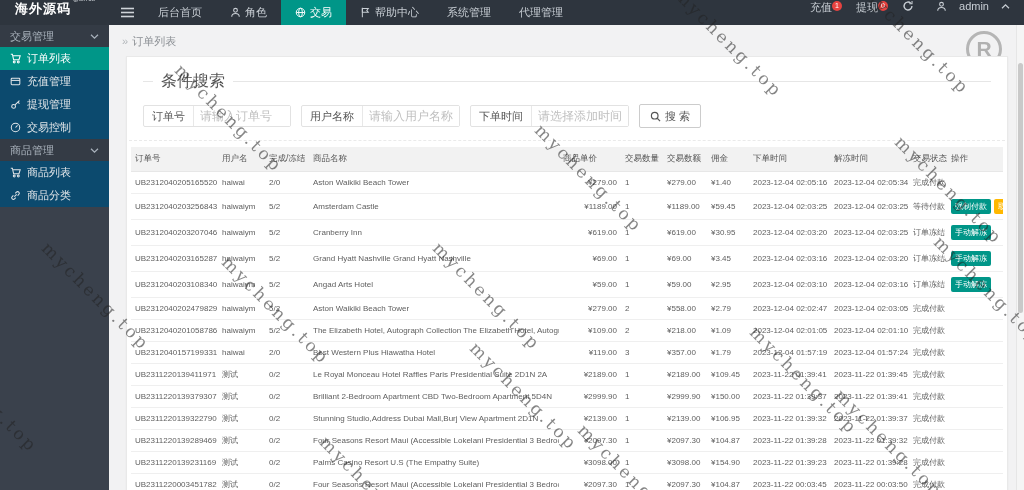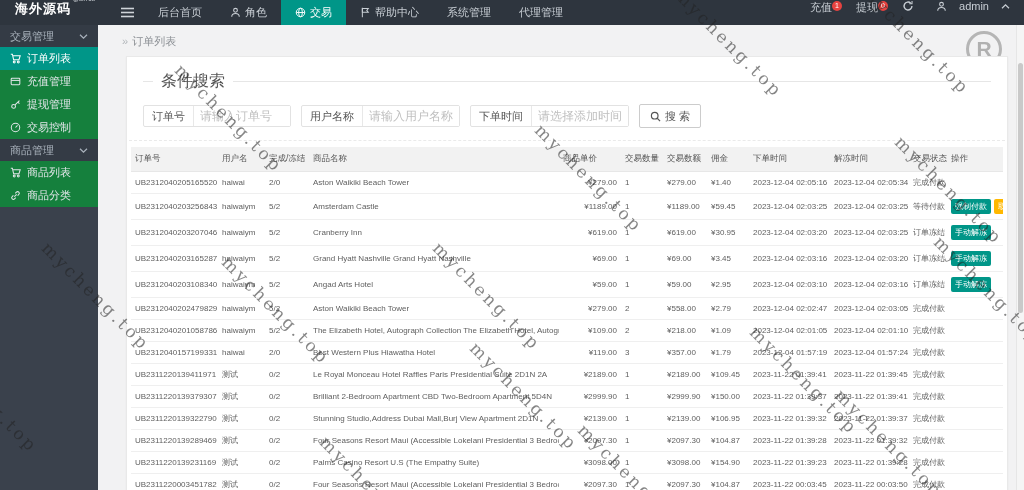--- a/index.html
+++ b/index.html
@@ -17,23 +17,23 @@
   .topnav-item { display:flex; align-items:center; gap:4px; padding:0 14px; font-size:11px; color:#c8ced4; cursor:pointer; white-space:nowrap; }
   .topnav-item.active { background:#009688; color:#fff; }
   .top-right { margin-left:auto; display:flex; align-items:flex-start; }
   .top-link { position:relative; display:flex; align-items:center; padding:0 12px; font-size:11px; color:#c8ced4; cursor:pointer; }
   .badge { position:absolute; top:1px; right:2px; min-width:10px; height:10px; border-radius:6px; background:#e64340; color:#fff; font-size:7px; line-height:10px; text-align:center; padding:0 2px; }
   .top-user { display:flex; align-items:center; gap:12px; padding:0 14px 0 10px; font-size:11px; color:#c8ced4; cursor:pointer; }
   .icon { display:inline-flex; }
   .icon svg { display:block; }
 
   
-  .sidebar { position:absolute; left:0; top:25px; bottom:0; width:98px; background:#3a414c; z-index:25; }
+  .sidebar { position:absolute; left:0; top:25px; bottom:0; width:109px; background:#3a414c; z-index:25; }
   .side-group-header { height:22px; background:#343b45; color:#a9b2bc; font-size:11px; display:flex; align-items:center; justify-content:space-between; padding:0 10px; cursor:pointer; }
-  .side-item { height:23px; background:#15803d; color:#e2e6e9; font-size:11px; display:flex; align-items:center; gap:6px; padding:0 10px; cursor:pointer; }
+  .side-item { height:23px; background:#0c4a6e; color:#e2e6e9; font-size:11px; display:flex; align-items:center; gap:6px; padding:0 10px; cursor:pointer; }
   .side-item.active { background:#009688; color:#fff; }
   .side-item .icon { color:inherit; }
 
   
   .main { position:absolute; left:110px; top:25px; right:0; bottom:0; }
   .breadcrumb { position:absolute; left:12px; top:9px; font-size:11px; color:#8b8f94; }
   .bc-arrow { color:#b3b7bb; margin-right:4px; }
   .r-logo { position:absolute; right:22px; top:6px; width:36px; height:36px; border:3px solid #b5b5b5; border-radius:50%; color:#b0b0b0; font-size:21px; font-weight:bold; display:flex; align-items:center; justify-content:center; z-index:1; background:transparent; }
   .card { position:absolute; left:16px; right:16px; top:31px; bottom:-8px; background:#fff; border:1px solid #e9e9e9; box-shadow:0 1px 2px rgba(0,0,0,.04); z-index:2; }
 

